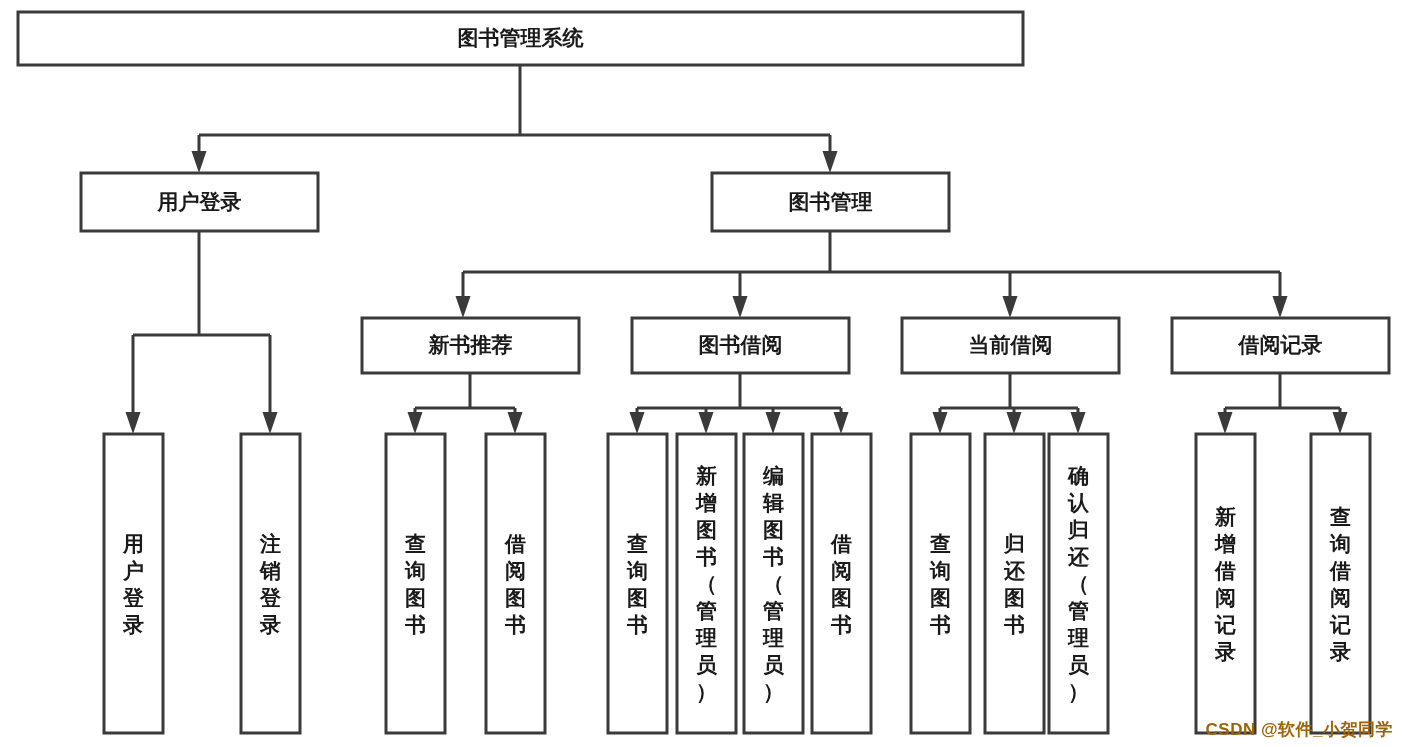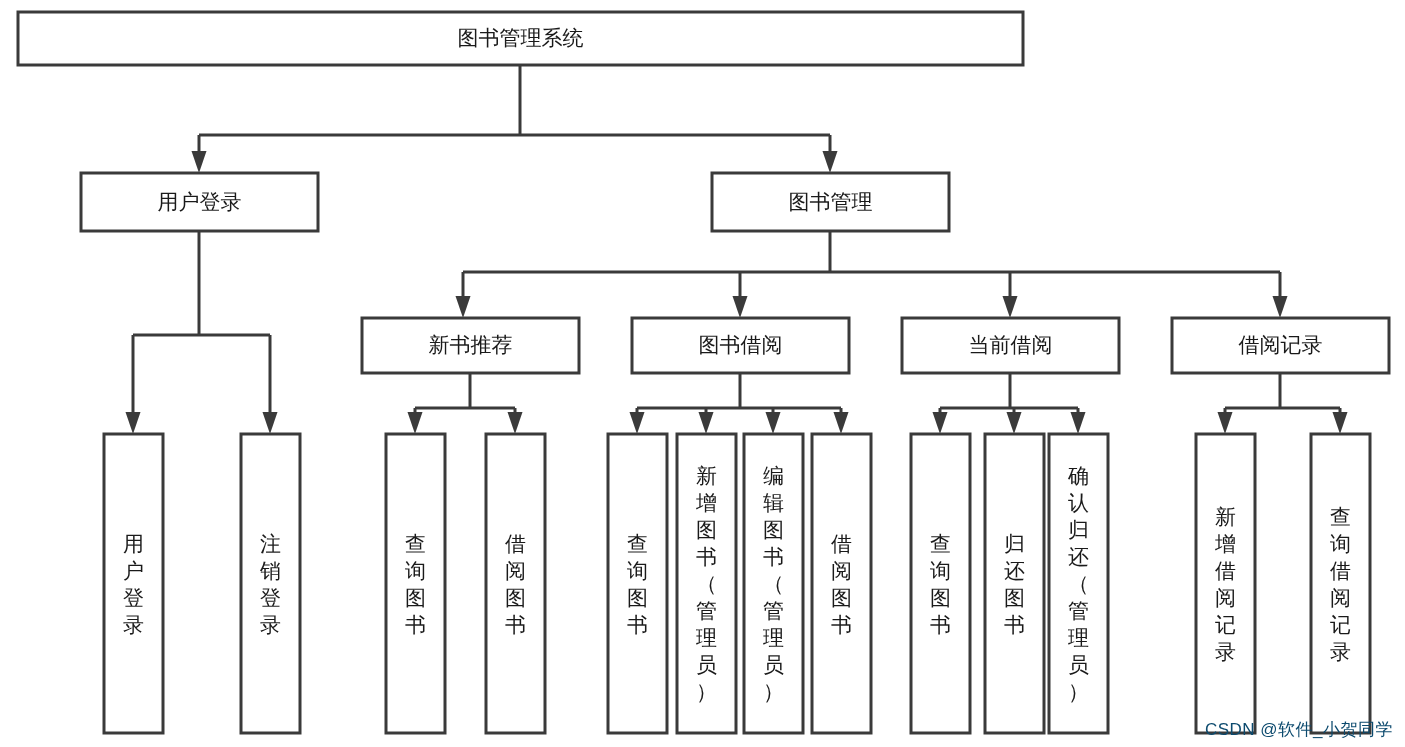--- a/index.html
+++ b/index.html
@@ -12,20 +12,21 @@
     width: 1405px;
     height: 747px;
     font-family: "Liberation Sans", "DejaVu Sans", sans-serif;
     overflow: hidden;
     position: relative;
   }
   #diagram-root {
     position: relative;
     width: 1405px;
     height: 747px;
+    font-weight: bold;
   }
   svg.diagram {
     display: block;
     width: 1405px;
     height: 747px;
   }
   .node-box {
     fill: #ffffff;
     stroke: #3a3a3a;
     stroke-width: 3;
@@ -53,21 +54,21 @@
     font-size: 21px;
     fill: #1a1a1a;
     text-anchor: middle;
   }
   .watermark {
     position: absolute;
     right: 12px;
     bottom: 6px;
     font-family: "Liberation Sans", "DejaVu Sans", sans-serif;
     font-size: 17px;
-    color: #0c4a6e;
+    color: #a16207;
     letter-spacing: 0.5px;
     user-select: none;
     pointer-events: none;
   }
 </style>
 </head>
 <body>
 
 <div id="diagram-root">
   <svg class="diagram" viewBox="0 0 1405 747" xmlns="http://www.w3.org/2000/svg">

